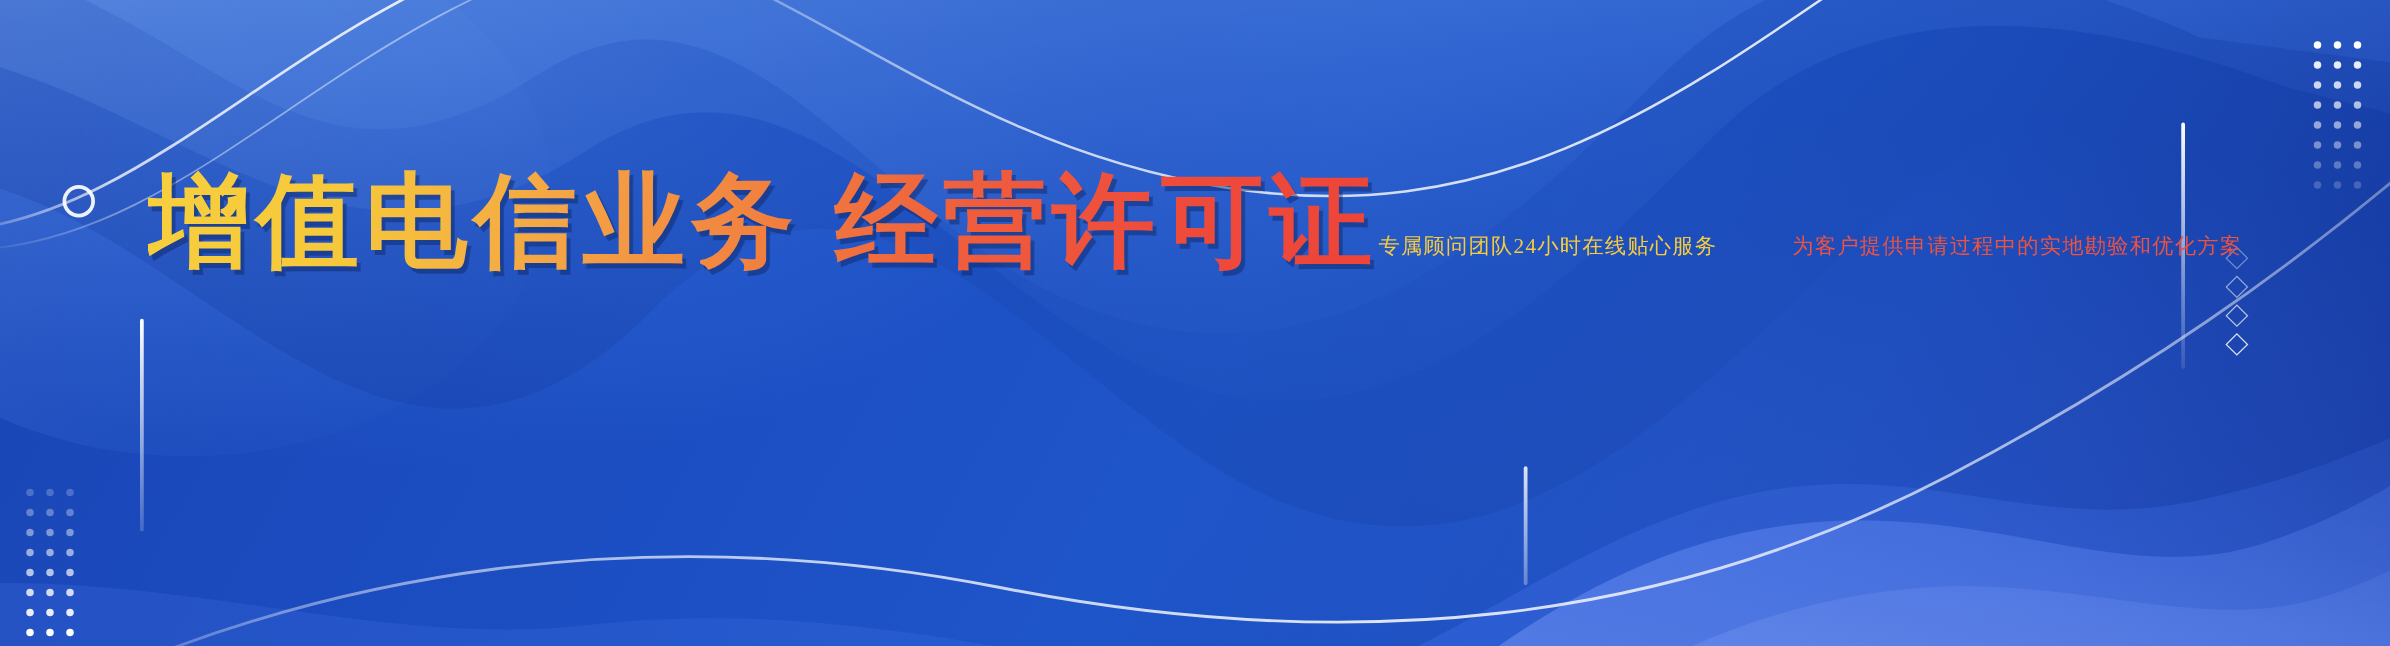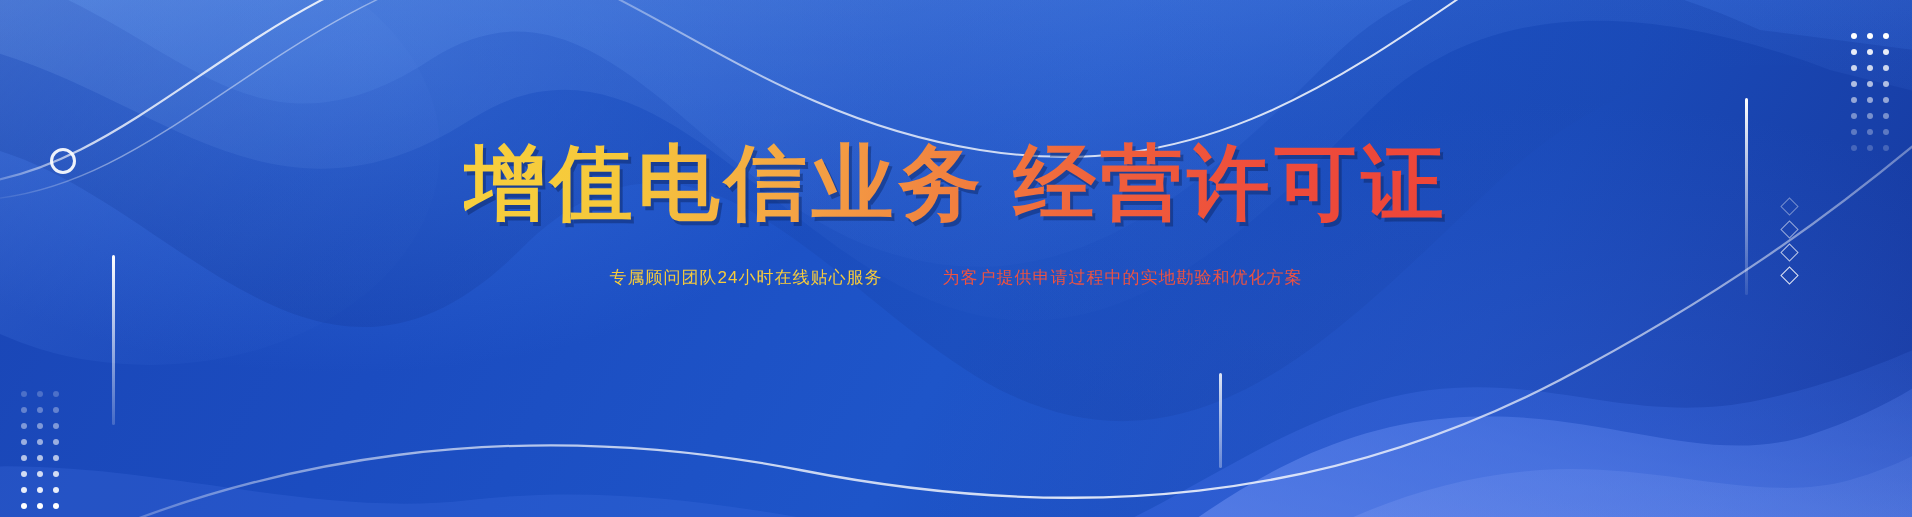--- a/index.html
+++ b/index.html
@@ -58,23 +58,23 @@
   .diamonds i{
     display:block;
     width:13px; height:13px;
     border:1.6px solid rgba(255,255,255,.85);
     transform:rotate(45deg);
     margin:0 0 10px 0;
   }
 
   
   .content{
-    position:absolute; left:0; top:16px;
+    position:absolute; left:0; top:0;
     width:1912px; height:395px;
-    display:flex; flex-direction:column;
+    display:flex; flex-direction:row;
     align-items:center; justify-content:center;
   }
 
   .headline{
     font-size:82px;
     font-weight:900;
     letter-spacing:5px;
     line-height:1;
     white-space:nowrap;
     background-image:linear-gradient(100deg,
@@ -89,20 +89,21 @@
     margin-bottom:34px;
     padding:4px 0 10px;
   }
 
   .subline{
     display:flex; align-items:baseline;
     white-space:nowrap;
     font-size:17px;
     letter-spacing:1px;
     line-height:1.2;
+    font-family:Liberation Serif, serif;
   }
   .sub-seg{ display:inline-block; }
   .sub-gap{ display:inline-block; width:30px; }
 
   .seg-a{ color:#f6cb3c; }
   .seg-b{
     background-image:linear-gradient(95deg,#f6cb3c 0%, #f2a742 38%, #ef7a3e 64%, #ed4f3a 92%);
     -webkit-background-clip:text; background-clip:text;
     color:transparent; -webkit-text-fill-color:transparent;
   }

